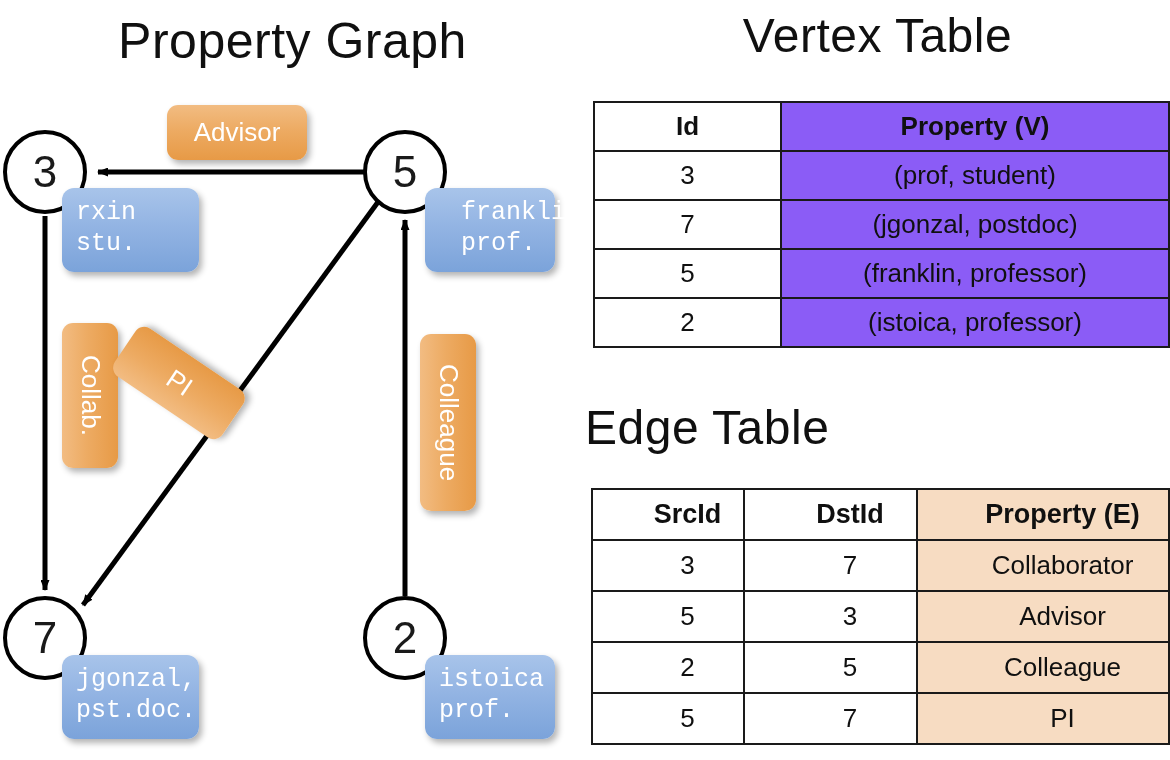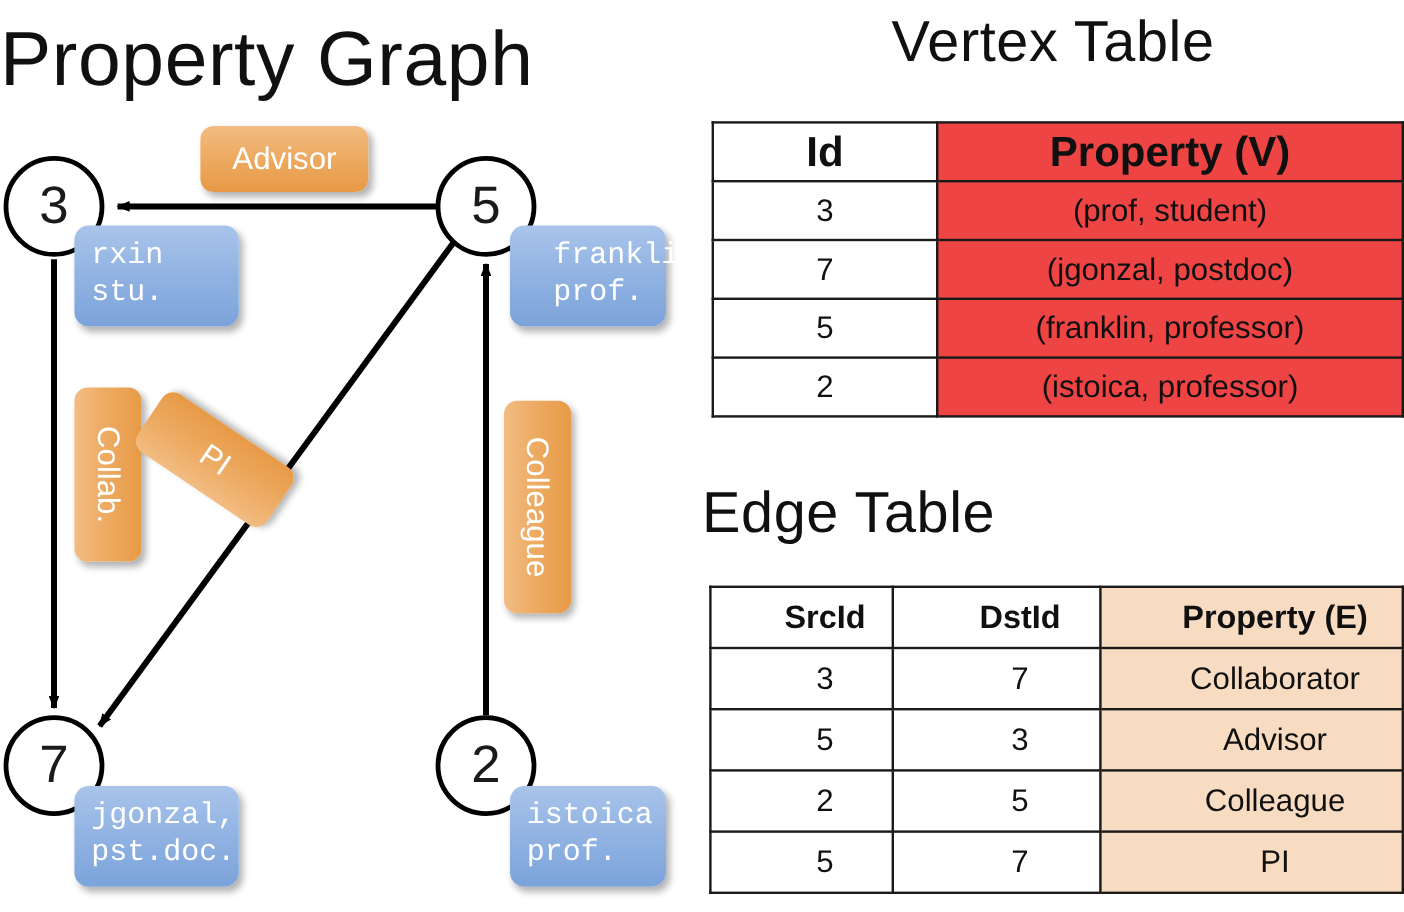--- a/index.html
+++ b/index.html
@@ -21,22 +21,22 @@
     font-family: "Liberation Sans", sans-serif;
     font-weight: 300;
     color: #101010;
     white-space: nowrap;
     letter-spacing: 0.5px;
   }
   #title-property-graph {
     left: 0px;
     top: 12px;
     width: 585px;
-    text-align: left;
-    font-size: 64px;
+    text-align: center;
+    font-size: 50px;
   }
   #title-vertex-table {
     left: 585px;
     top: 8px;
     width: 585px;
     text-align: center;
     font-size: 48px;
   }
   #title-edge-table {
     left: 585px;
@@ -127,26 +127,26 @@
     border: 2px solid #1a1a1a;
     text-align: center;
     font-weight: 300;
     color: #101010;
     font-family: "Liberation Sans", sans-serif;
   }
   .data-table th {
     font-weight: bold;
   }
   .cell-plain { background: #ffffff; }
-  .cell-blue  { background: #ef4444; }
+  .cell-blue  { background: #8b5cf6; }
   .cell-peach { background: #f7dcc2; }
 
   #vertex-table { left: 593px; top: 101px; width: 575px; }
   #vertex-table th, #vertex-table td { height: 45px; font-size: 26px; }
-  #vertex-table th { font-size: 35px; }
+  #vertex-table th { font-size: 26px; }
 
   #edge-table { left: 591px; top: 488px; width: 577px; }
   #edge-table th, #edge-table td { height: 47px; font-size: 26px; padding-left: 40px; }
   #edge-table th { font-size: 27px; }
 </style>
 </head>
 <body>
 
 <div class="title" id="title-property-graph">Property Graph</div>
 

